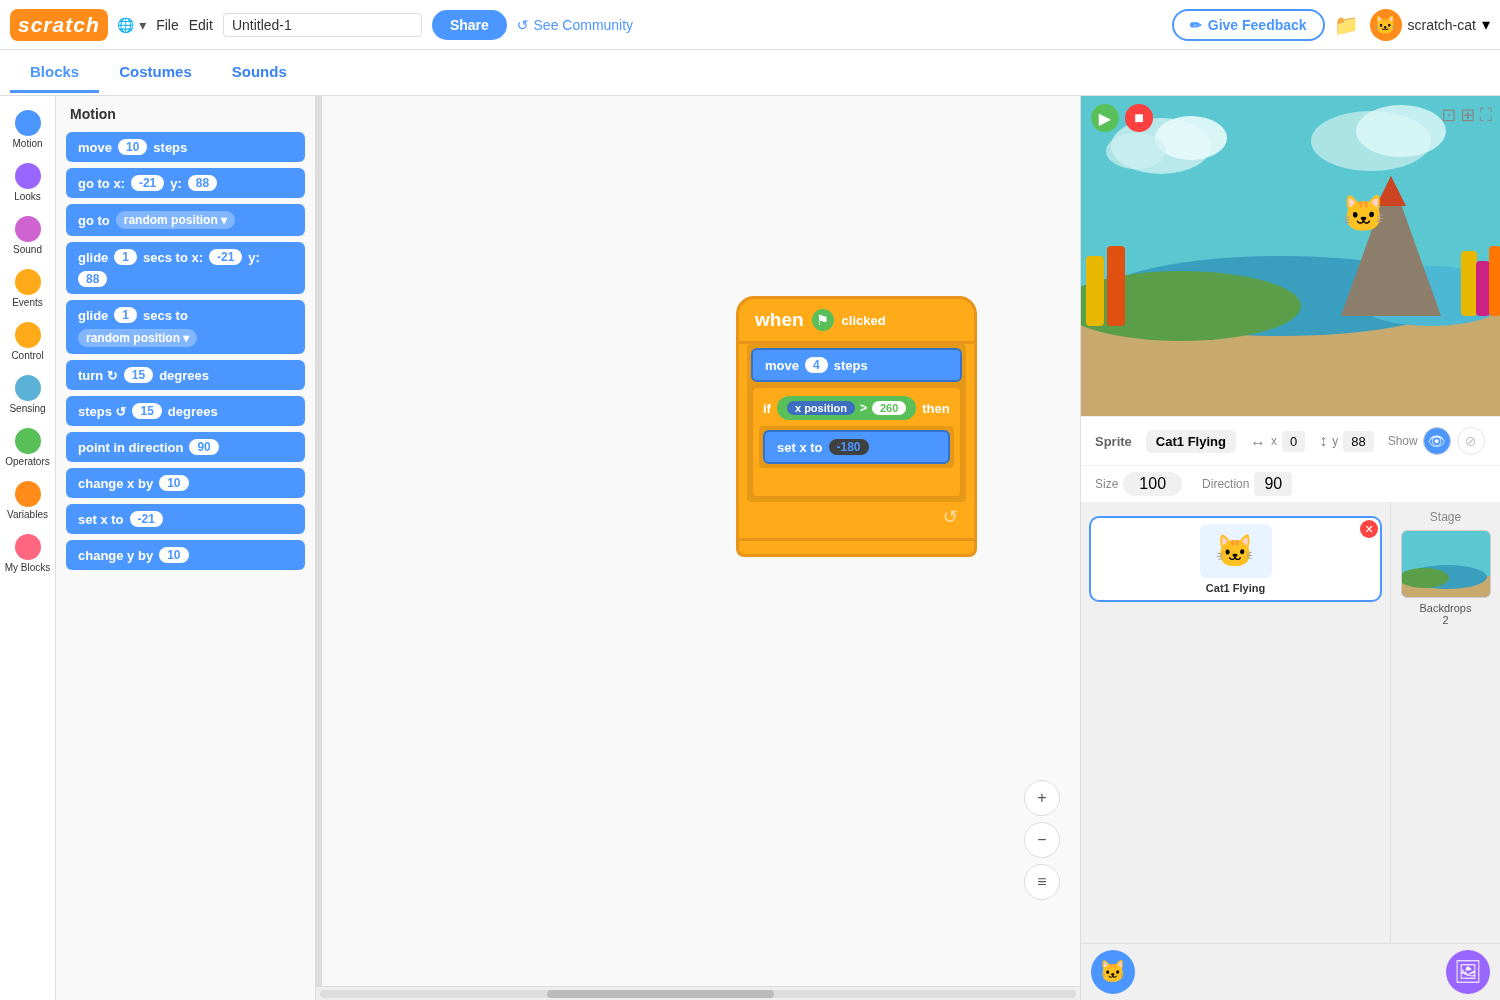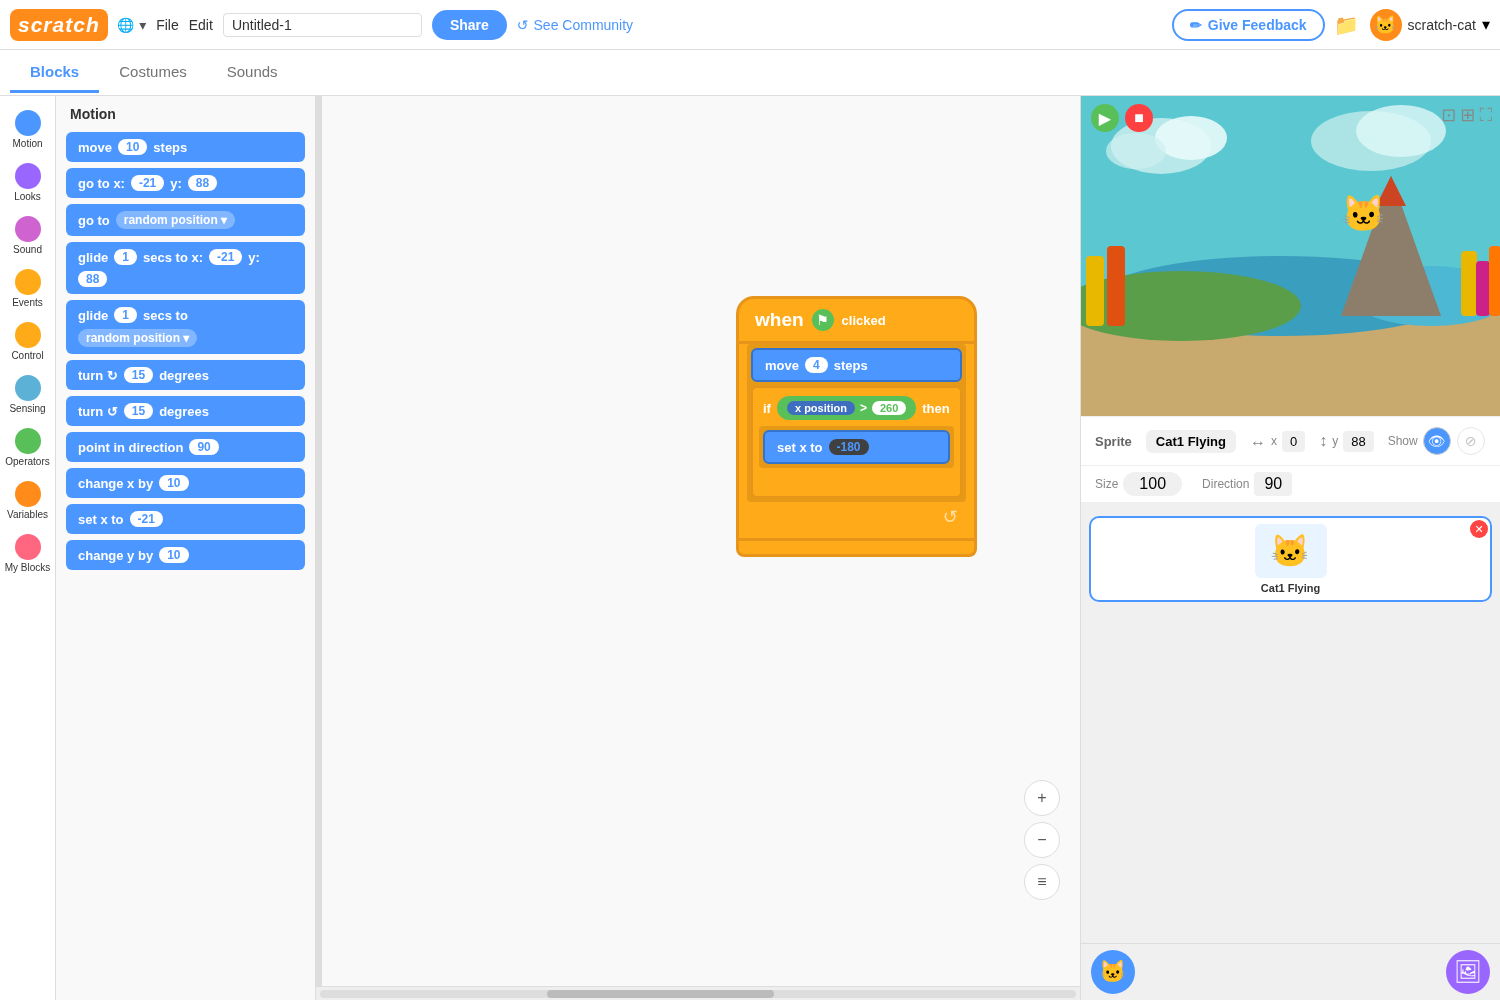--- a/index.html
+++ b/index.html
@@ -47,21 +47,21 @@
     }
     #username-text { font-size: 14px; color: #333; }
 
     
     #tabsbar {
       display: flex; align-items: center; background: #fff; height: 46px;
       border-bottom: 1px solid #ddd; padding: 0 0 0 10px;
     }
     .tab {
       padding: 10px 20px; font-size: 15px; cursor: pointer; border-bottom: 3px solid transparent;
-      color: #737373; font-weight: 400;
+      color: #3b82f6; font-weight: 700;
     }
     .tab.active { border-bottom: 3px solid #4C97FF; color: #4C97FF; font-weight: bold; }
 
     
     #main-area {
       display: flex; height: calc(1000px - 96px);
     }
 
     
     #categories {
@@ -338,21 +338,21 @@
       <span class="block-dropdown">random position ▾</span>
     </div>
 
     <div class="block block-blue">
       <span>turn ↻</span>
       <span class="block-value">15</span>
       <span>degrees</span>
     </div>
 
     <div class="block block-blue">
-      <span>turn ↺</span>
+      <span>steps ↺</span>
       <span class="block-value">15</span>
       <span>degrees</span>
     </div>
 
     <div class="block block-blue">
       <span>point in direction</span>
       <span class="block-value">90</span>
     </div>
 
 
@@ -531,20 +531,35 @@
 
     <div id="sprite-list-area">
       <div id="sprites-panel">
         <div id="sprites-panel-title"></div>
         <div class="sprite-item">
           <div class="sprite-close">✕</div>
           <div class="sprite-thumb">🐱</div>
           <span class="sprite-name">Cat1 Flying</span>
         </div>
       </div>
+      <div id="stage-panel">
+        <div id="stage-panel-title">Stage</div>
+        <div class="stage-thumb">
+          <svg width="90" height="68">
+            <rect width="90" height="68" fill="#5BC8D1"></rect>
+            <rect y="45" width="90" height="23" fill="#c8a96e"></rect>
+            <ellipse cx="45" cy="46" rx="40" ry="12" fill="#3a9fbf"></ellipse>
+            <ellipse cx="22" cy="47" rx="25" ry="10" fill="#5a9e4a"></ellipse>
+          </svg>
+        </div>
+        <div id="backdrop-info">
+          <span>Backdrops</span><br>
+          <span>2</span>
+        </div>
+      </div>
     </div>
 
     <div id="bottom-actions">
       <button class="action-btn" id="sprite-action-btn">🐱</button>
       <button class="action-btn" id="stage-action-btn" style="background:#9966FF;margin-left:auto;">🖼</button>
     </div>
 
   </div>
 
 </div>

